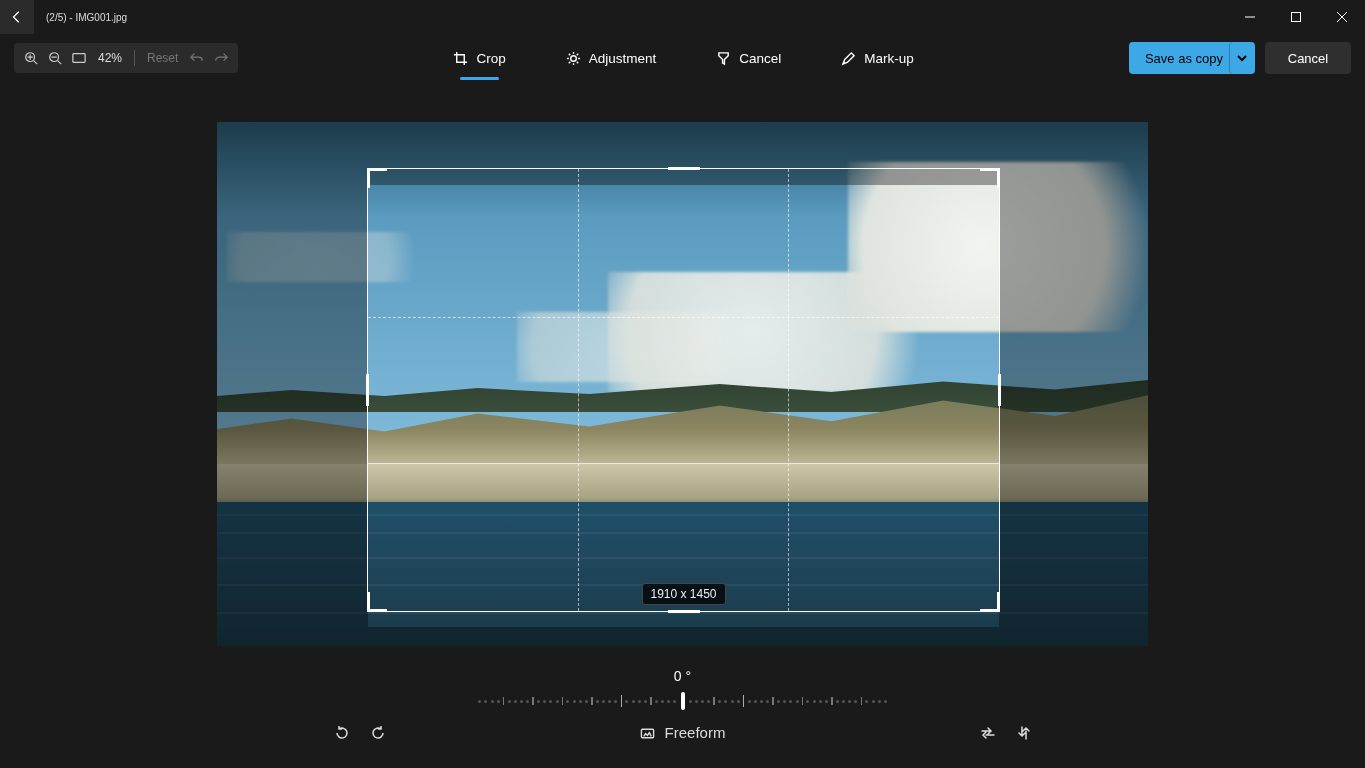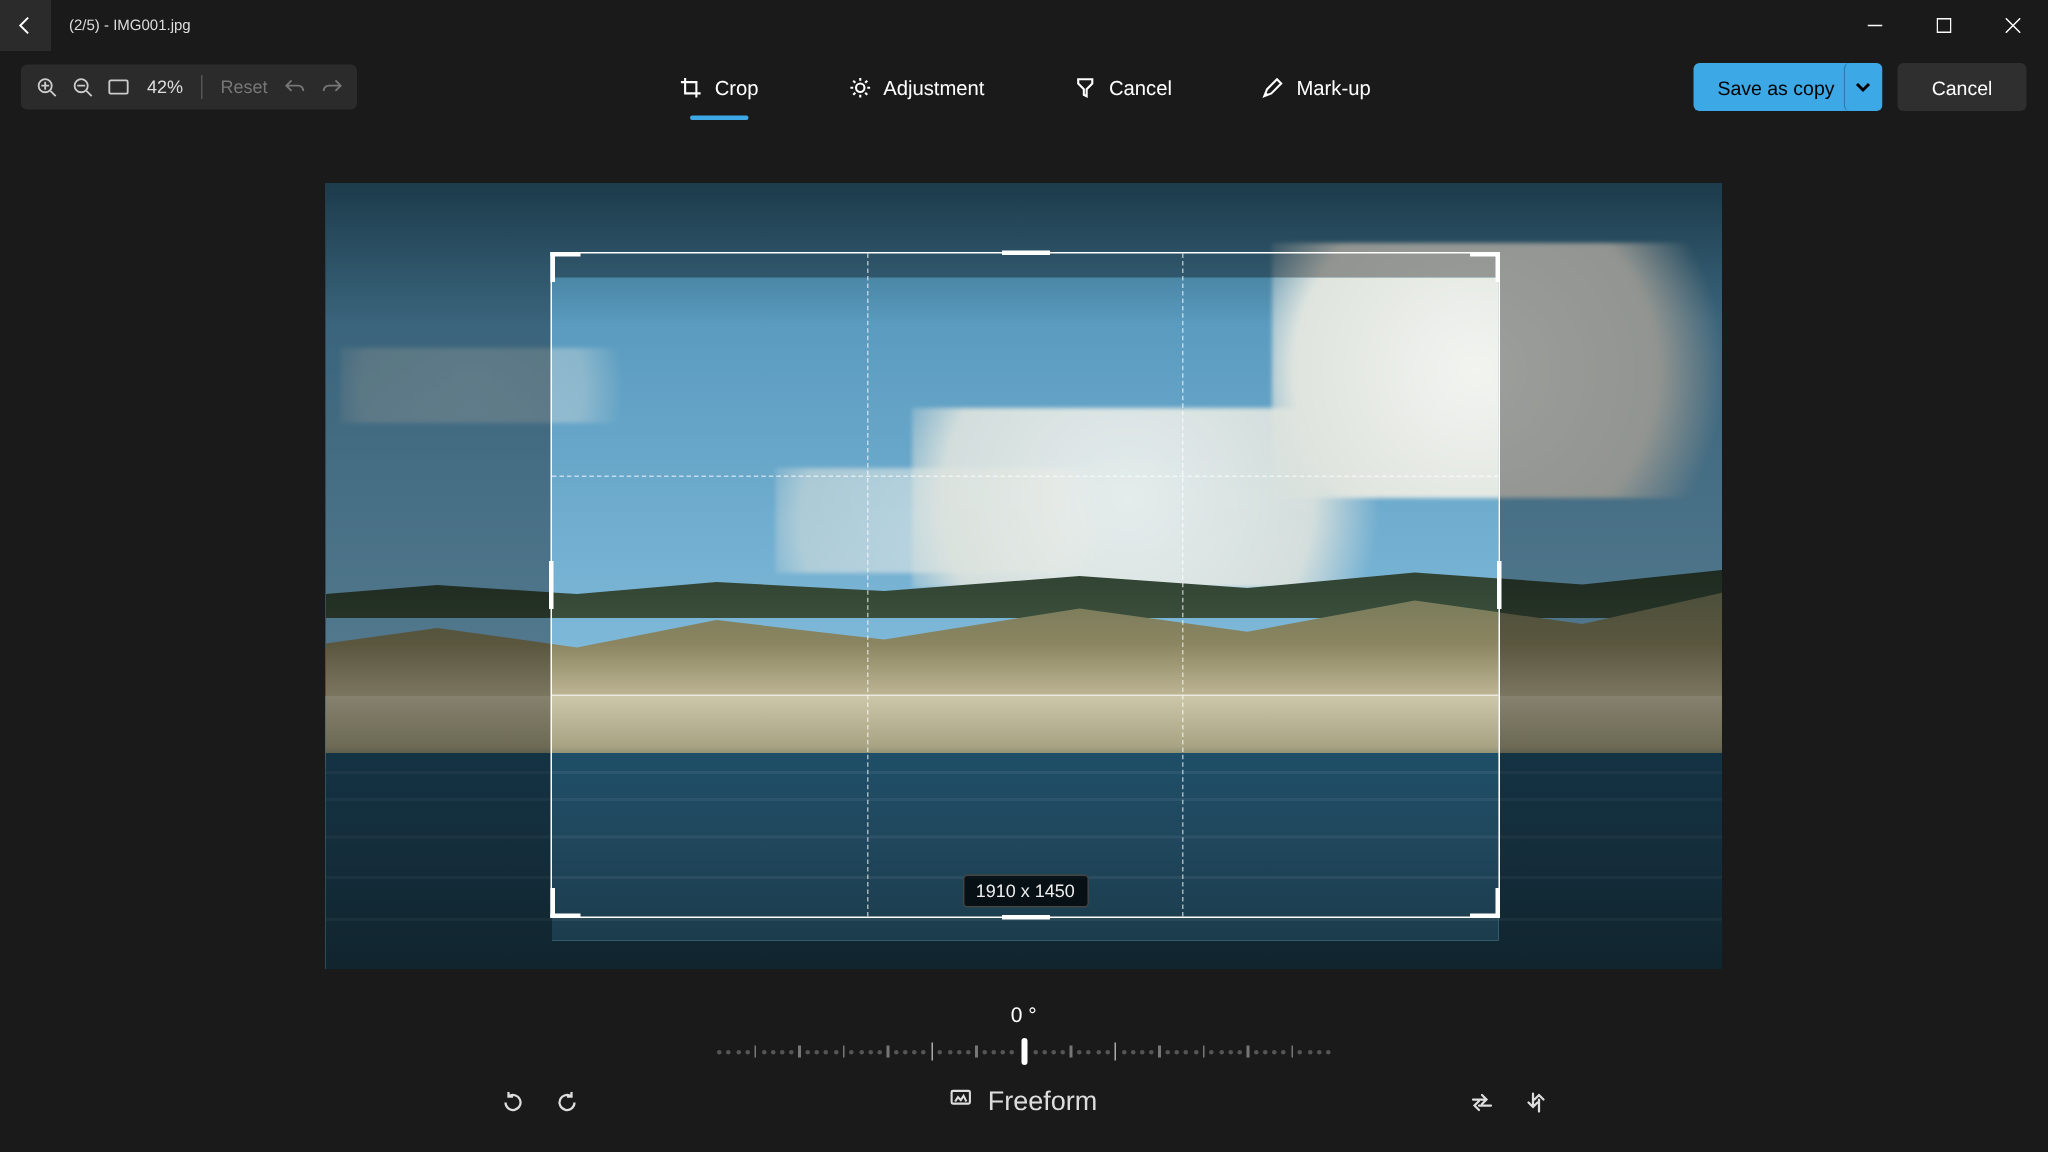--- a/index.html
+++ b/index.html
@@ -86,21 +86,21 @@
 .ruler{display:flex;align-items:center;gap:3.2px}
 .dot{width:3px;height:3px;border-radius:50%;background:#555}
 .tick{width:1.5px;height:8px;background:#777}
 .tick.big{height:12px;background:#aaa}
 .thumb{width:4px;height:18px;background:#fff;border-radius:2px;margin:0 1px}
 .b-row{display:flex;align-items:center;justify-content:center;position:relative;width:720px;margin-top:6px}
 .b-left{position:absolute;left:10px;display:flex;gap:18px}
 .b-right{position:absolute;right:10px;display:flex;gap:18px}
 .b-ico{width:18px;height:18px;display:flex;align-items:center;justify-content:center}
 .b-ico svg{width:16px;height:16px;stroke:#ddd;fill:none;stroke-width:1.5}
-.b-center{display:flex;align-items:flex-start;gap:10px;font-size:18px;color:#ddd}
+.b-center{display:flex;align-items:flex-end;gap:10px;font-size:15px;color:#ddd}
 .b-center svg{width:15px;height:15px;stroke:#ddd;fill:none;stroke-width:1.5}
 </style>
 </head>
 <body>
 
 <div class="titlebar">
   <div class="titlebar-left">
     <div class="back-btn">
       <svg viewBox="0 0 16 16">
           <path d="M10 2 4 8l6 6"></path>

